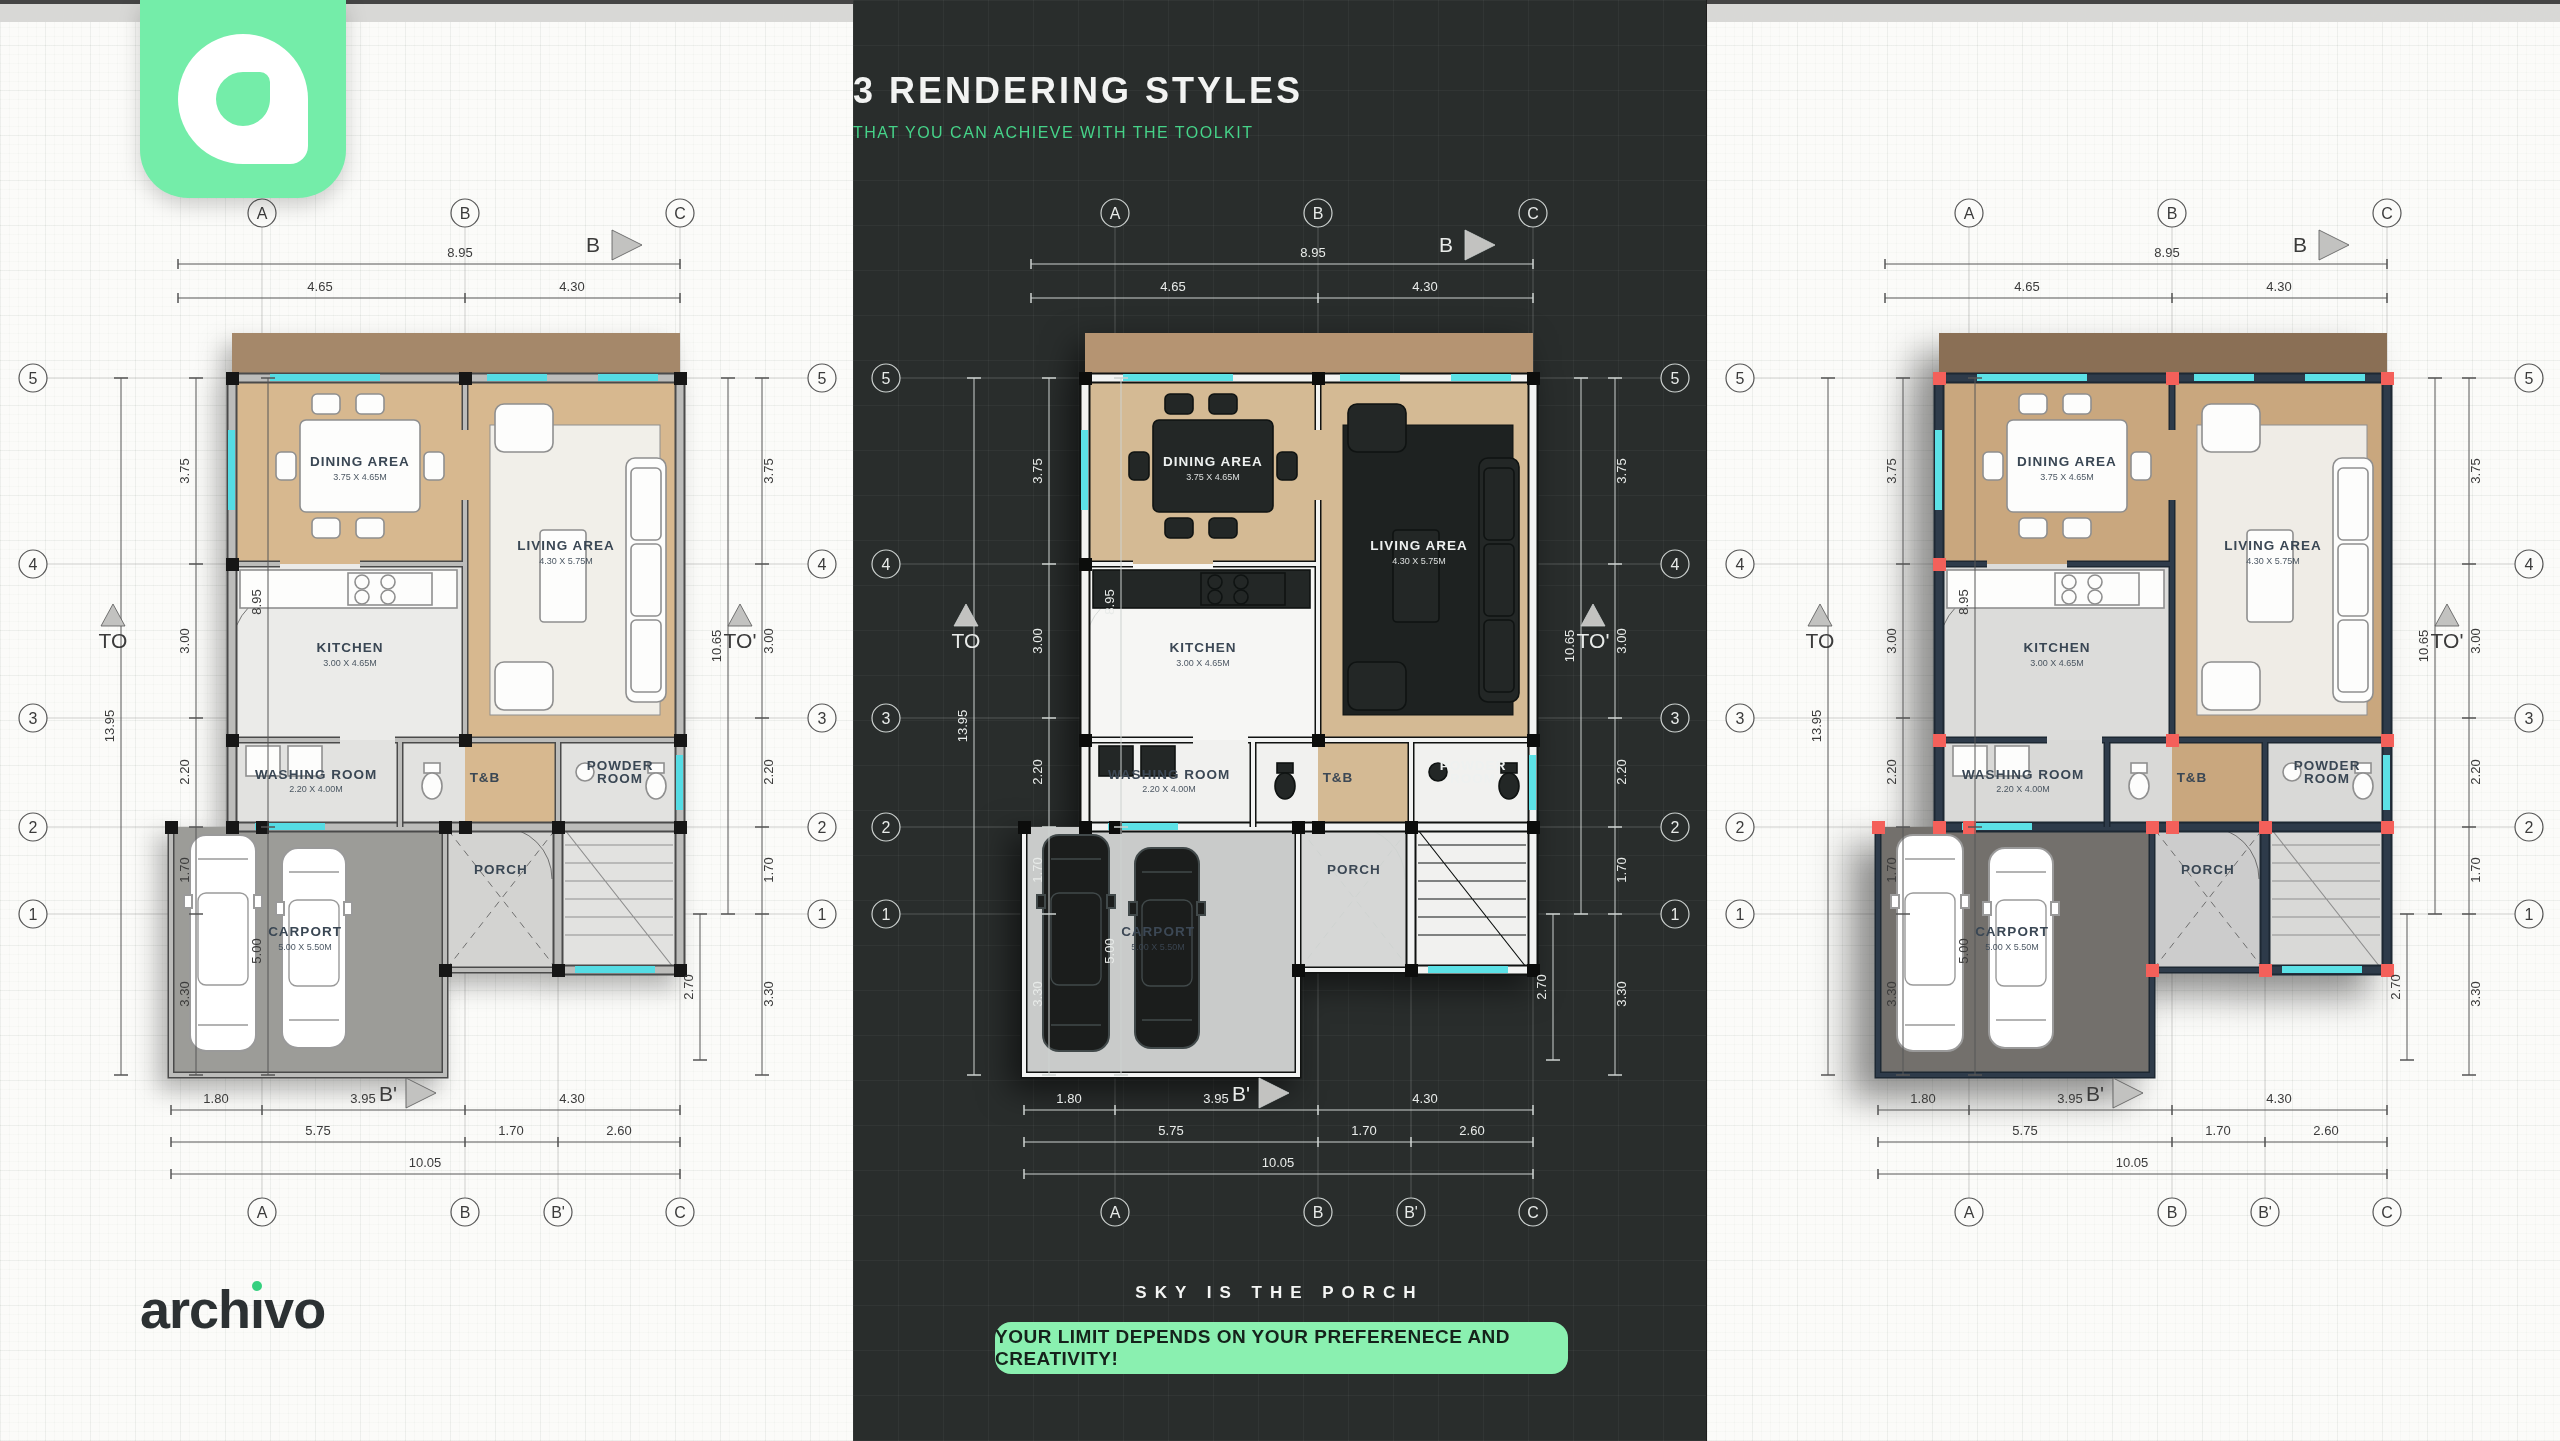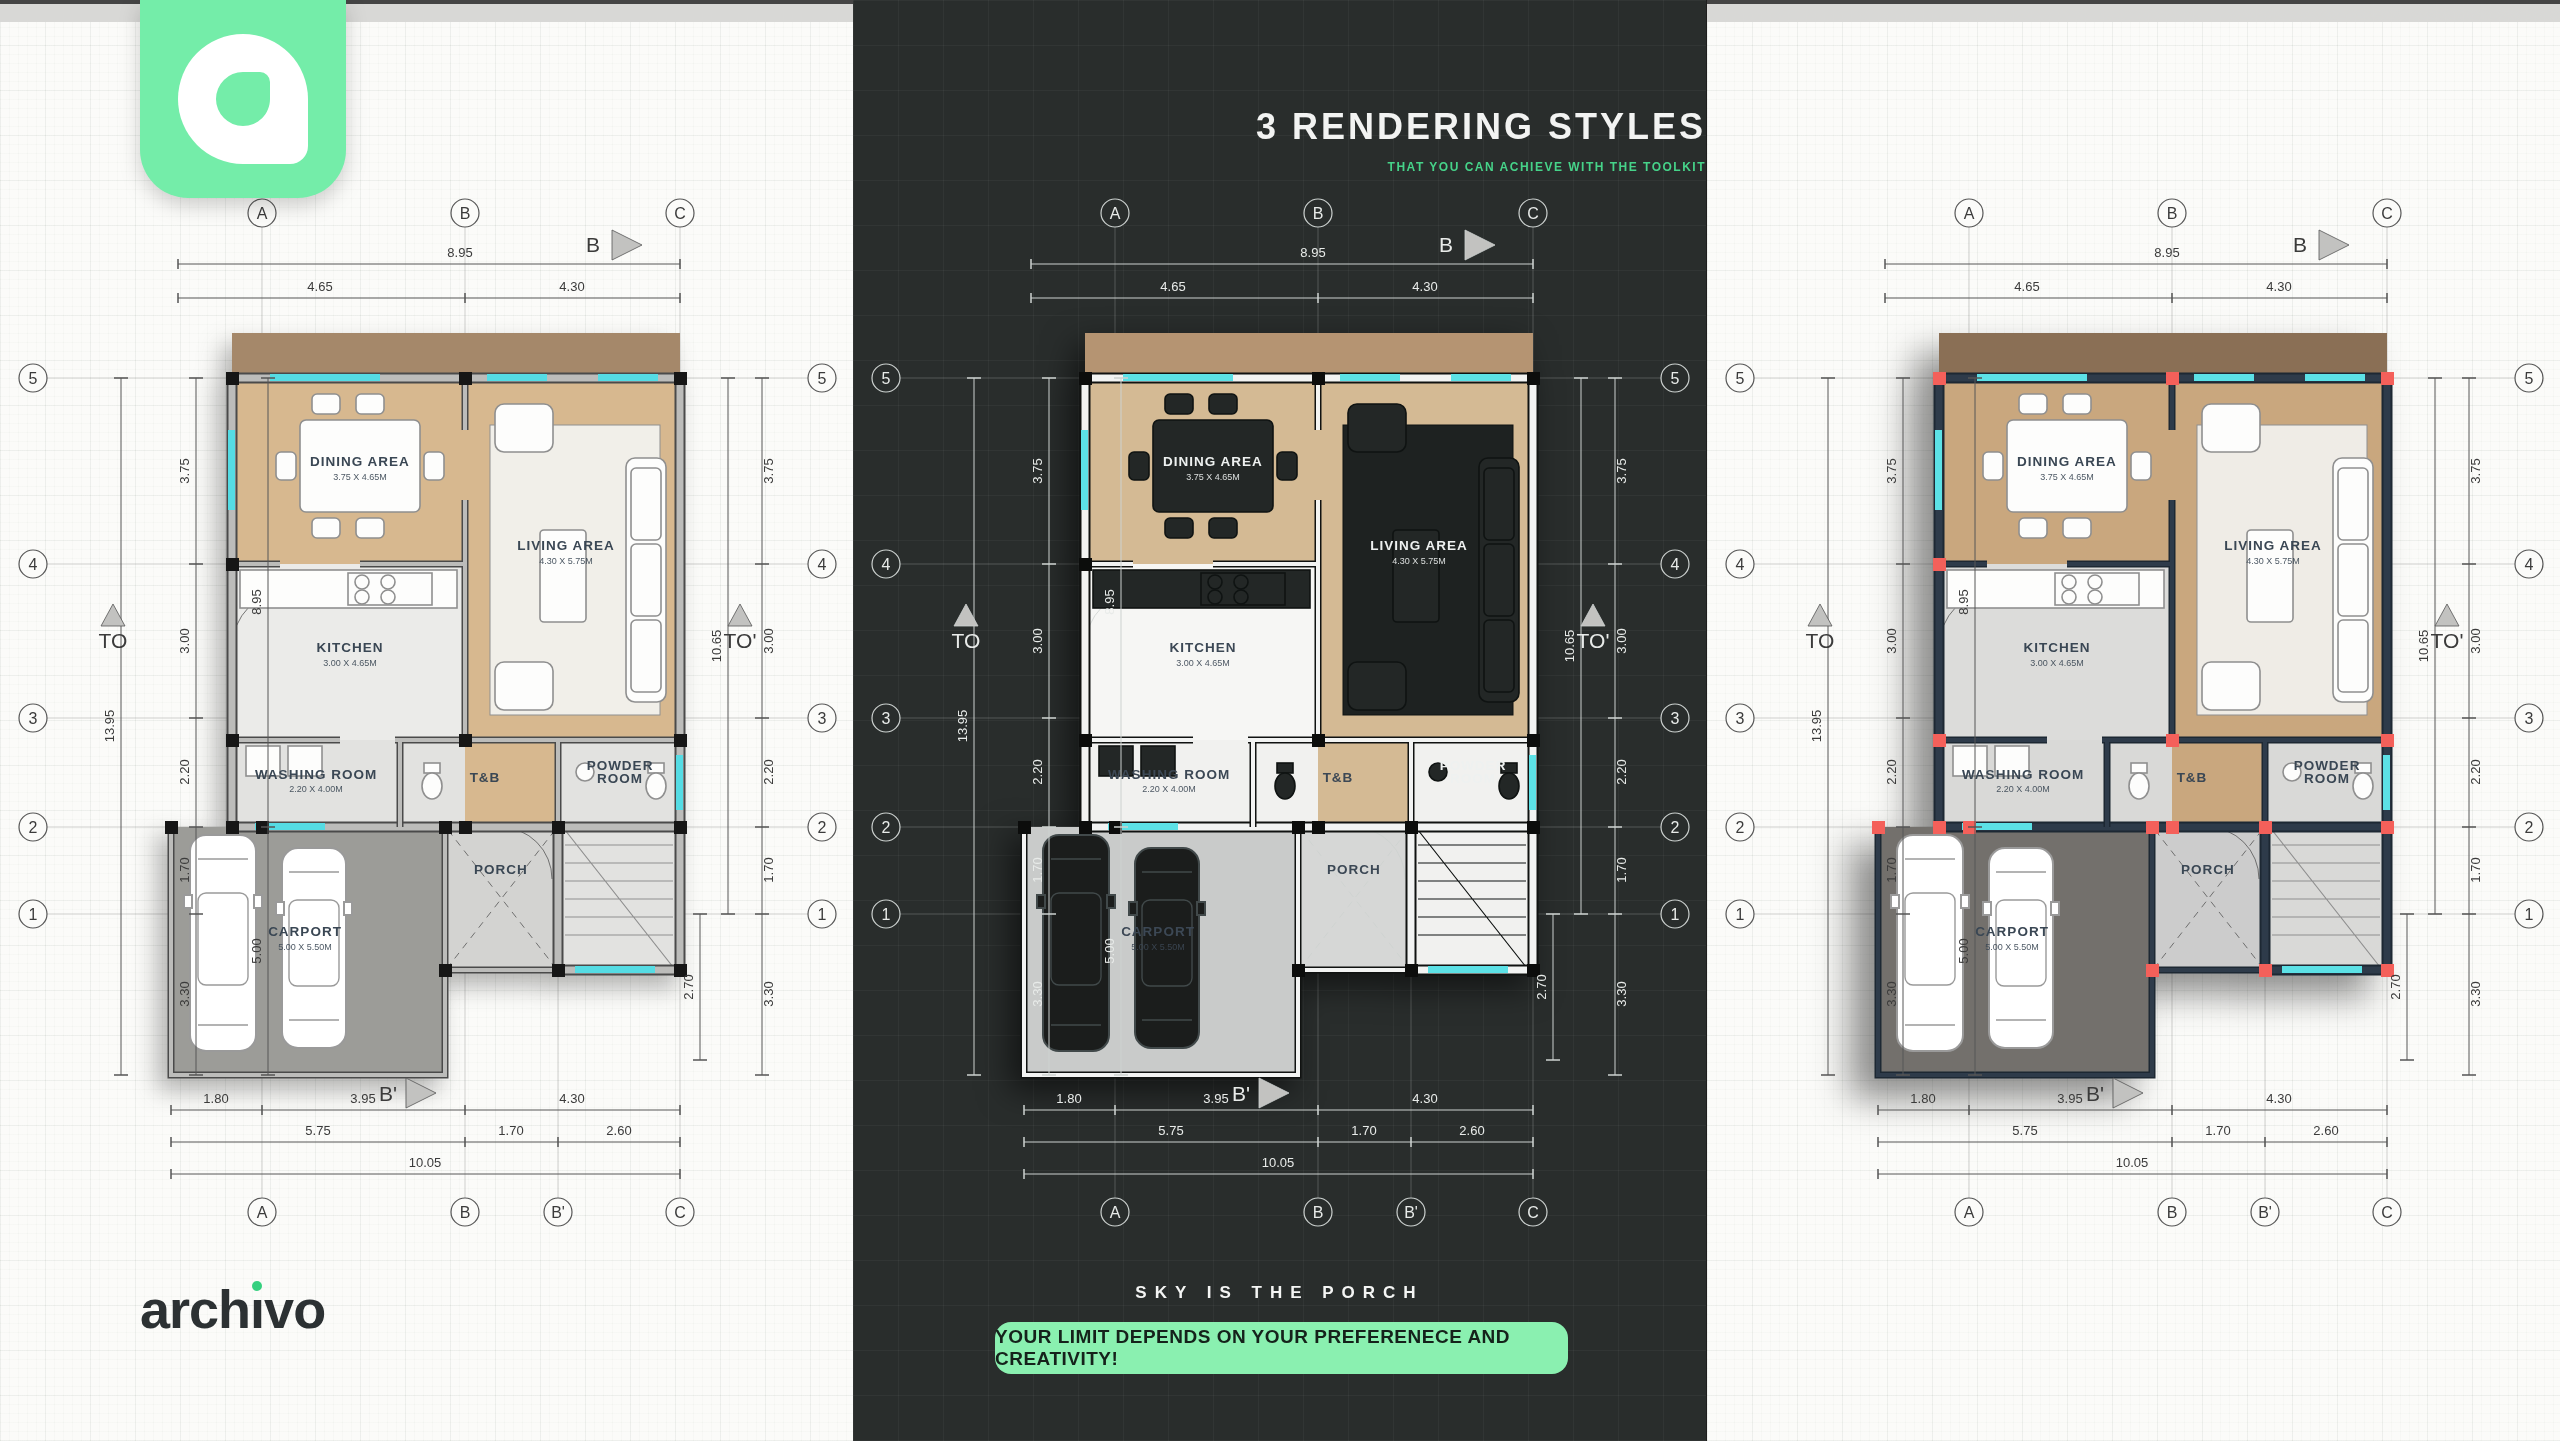--- a/index.html
+++ b/index.html
@@ -14,23 +14,23 @@
     linear-gradient(90deg,rgba(80,100,80,.025) 1px,transparent 1px);
     background-size:45px 45px,45px 45px,9px 9px,9px 9px;}
   .dark{background-color:#292d2c;background-image:
     linear-gradient(rgba(255,255,255,.04) 1px,transparent 1px),
     linear-gradient(90deg,rgba(255,255,255,.04) 1px,transparent 1px);
     background-size:45px 45px;}
   .topstrip{position:absolute;top:0;left:0;width:100%;height:22px;background:#d8d8d6;border-top:4px solid #454545;box-sizing:border-box;}
   
   .logo{position:absolute;left:140px;top:0;width:206px;height:198px;filter:drop-shadow(0 8px 10px rgba(0,0,0,.18));}
   
-  .hdr{position:absolute;top:70px;left:0;width:100%;text-align:right;margin-top:36px;}
+  .hdr{position:absolute;top:70px;left:0;width:100%;text-align:left;}
   .hdr-title{color:#f2f3f2;font-size:36px;font-weight:bold;letter-spacing:3px;margin:0;}
-  .hdr-sub{color:#46d389;font-size:12px;font-weight:bold;letter-spacing:1.5px;margin-top:12px;}
+  .hdr-sub{color:#46d389;font-size:16px;font-weight:normal;letter-spacing:1.5px;margin-top:12px;}
   
   .tagline{position:absolute;top:1283px;left:0;width:100%;text-align:center;color:#f4f5f4;
            font-size:17px;font-weight:bold;letter-spacing:8px;}
   .cta{position:absolute;left:142px;top:1322px;width:573px;height:52px;background:#8af0b0;
        border-radius:16px;display:flex;align-items:center;justify-content:center;
        color:#15221b;font-size:19px;font-weight:bold;letter-spacing:.5px;cursor:pointer;}
   
   .brand{position:absolute;left:140px;top:1278px;font-size:54px;font-weight:bold;color:#2c3133;letter-spacing:-1px;}
   .brand .bi{position:relative;}
   .brand .bi::after{content:'';position:absolute;left:50%;transform:translateX(-50%);top:2px;width:10px;height:10px;border-radius:50%;background:#35d07f;}

